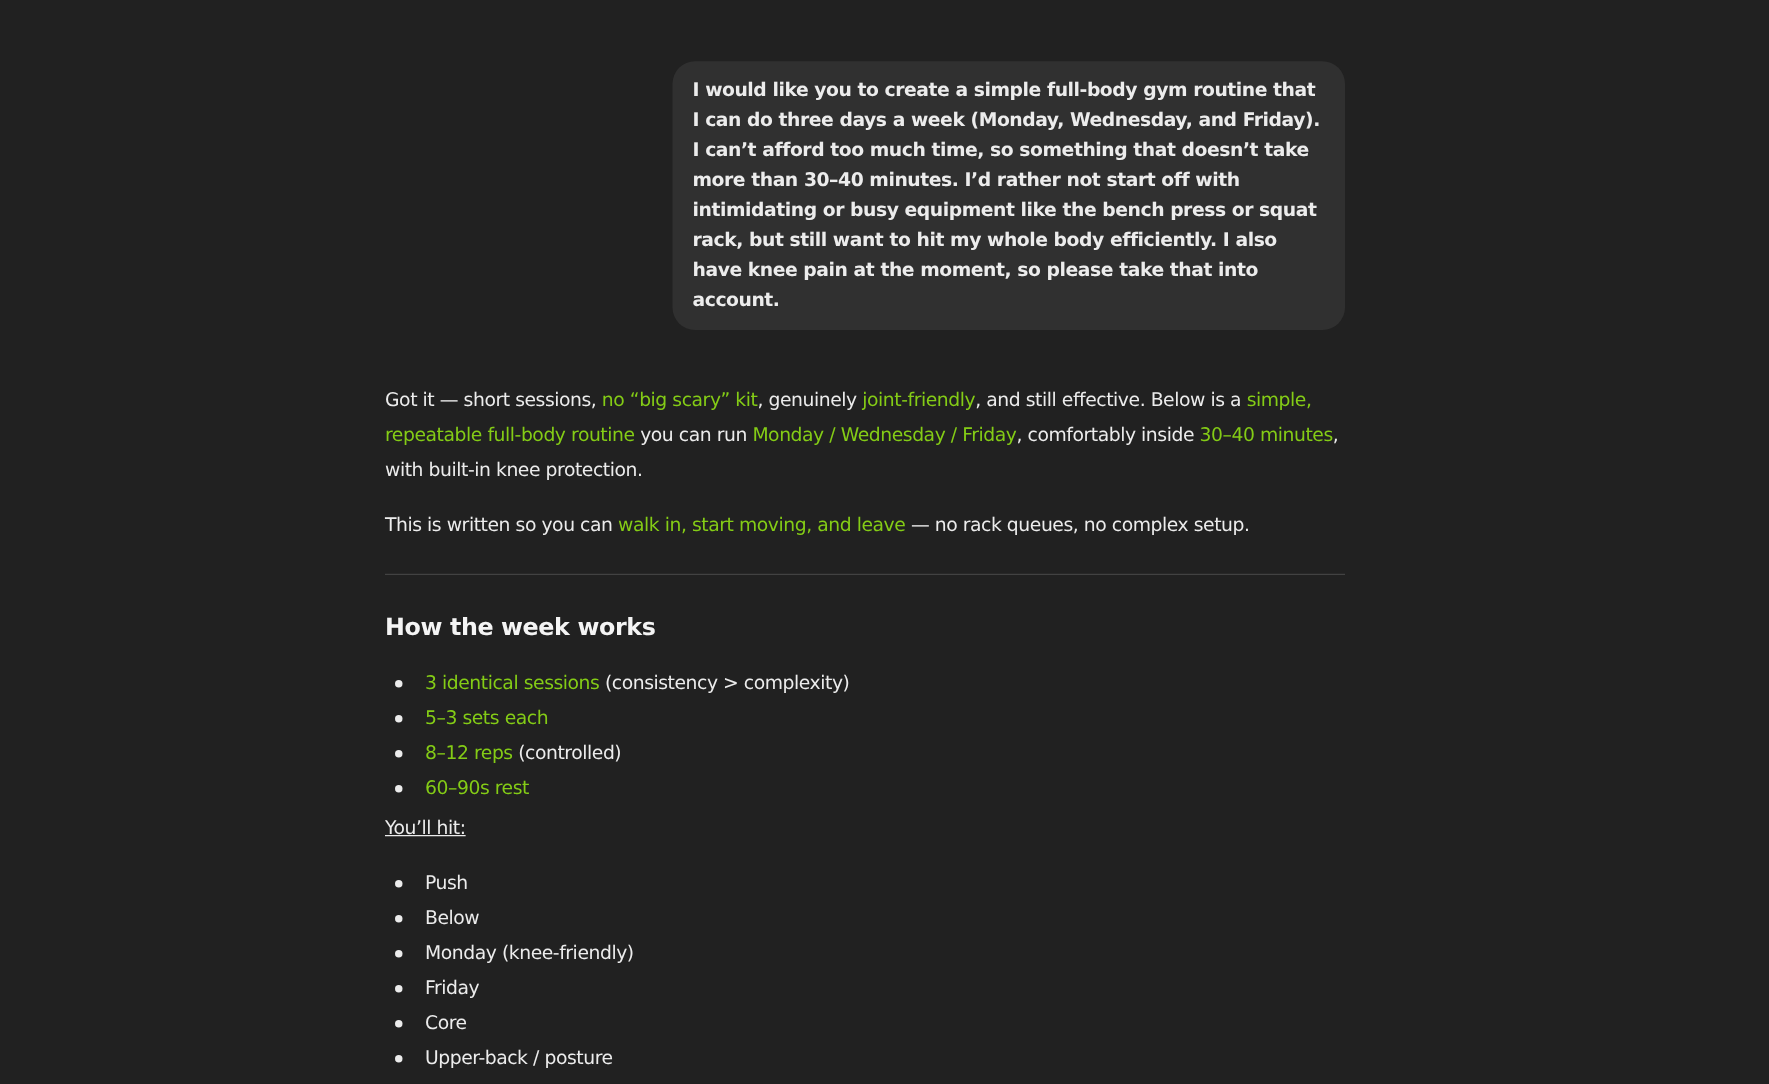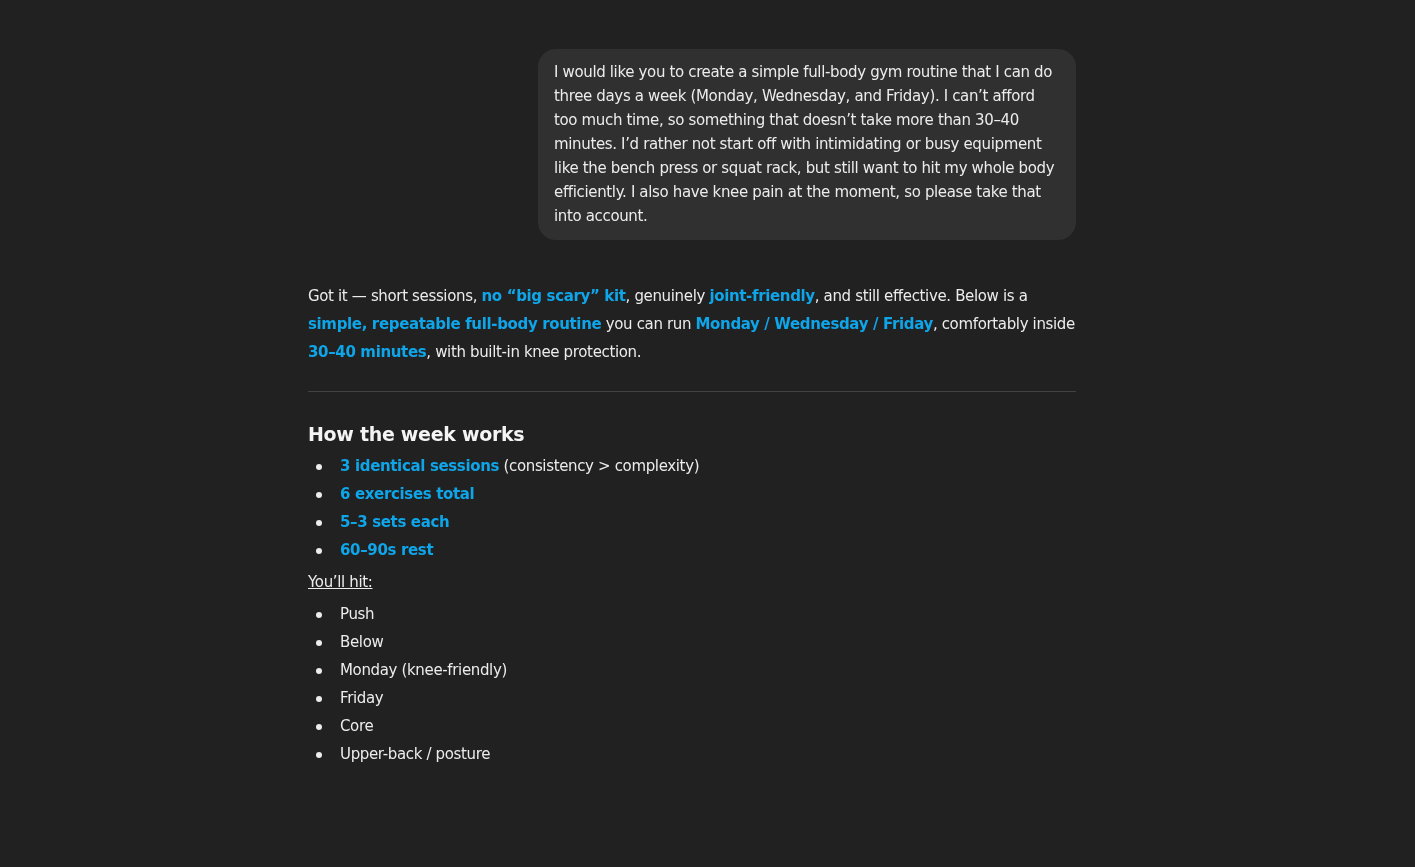--- a/index.html
+++ b/index.html
@@ -28,52 +28,53 @@
     }
     .user-bubble {
       background: #303030;
       border-radius: 18px;
       width: 506px;
       padding: 11px 16px 12px 16px;
       font-size: 15px;
       line-height: 24px;
       color: #ececec;
       letter-spacing: -0.35px;
+      font-weight: bold;
     }
     .assistant {
       margin-top: 42px;
       font-size: 15px;
       line-height: 28px;
       color: #ececec;
       letter-spacing: -0.35px;
     }
     .assistant p {
       margin: 0 0 16px 0;
     }
     .assistant b {
-      font-weight: 700;
-      color: #0ea5e9;
+      font-weight: 400;
+      color: #84cc16;
     }
     .divider {
       border: none;
       border-top: 1px solid #424242;
       margin: 25px 0 28px 0;
       height: 0;
     }
     .section-title {
       font-size: 19px;
       font-weight: 600;
       line-height: 28px;
       margin: 0 0 0 0;
       color: #f4f4f4;
       letter-spacing: -0.3px;
     }
     ul.bullets {
       list-style: none;
-      margin: 4px 0 4px 0;
+      margin: 16px 0 4px 0;
       padding: 0;
     }
     ul.bullets li {
       position: relative;
       padding-left: 32px;
       line-height: 28px;
     }
     ul.bullets li .dot {
       position: absolute;
       left: 8px;
@@ -98,28 +99,31 @@
     <div class="user-bubble">
       <span>I would like you to create a simple full-body gym routine that I can do three days a week (Monday, Wednesday, and Friday). I can’t afford too much time, so something that doesn’t take more than 30–40 minutes. I’d rather not start off with intimidating or busy equipment like the bench press or squat rack, but still want to hit my whole body efficiently. I also have knee pain at the moment, so please take that into account.</span>
     </div>
   </div>
 
   <div class="assistant">
     <p>
       <span>Got it — short sessions, </span><b>no “big scary” kit</b><span>, genuinely </span><b>joint-friendly</b><span>, and still effective. Below is a </span><b>simple, repeatable full-body routine</b><span> you can run </span><b>Monday / Wednesday / Friday</b><span>, comfortably inside </span><b>30–40 minutes</b><span>, with built-in knee protection.</span>
     </p>
 
+    <p>
+      <span>This is written so you can </span><b>walk in, start moving, and leave</b><span> — no rack queues, no complex setup.</span>
+    </p>
 
     <hr class="divider">
 
     <h3 class="section-title">How the week works</h3>
     <ul class="bullets">
       <li><span class="dot"></span><b>3 identical sessions</b><span> (consistency &gt; complexity)</span></li>
-      <li><span class="dot"></span><b>6 exercises total</b><span></span></li>
       <li><span class="dot"></span><b>5–3 sets each</b><span></span></li>
+      <li><span class="dot"></span><b>8–12 reps</b><span> (controlled)</span></li>
       <li><span class="dot"></span><b>60–90s rest</b><span></span></li>
     </ul>
 
     <div class="label-line">You’ll hit:</div>
     <ul class="bullets">
       <li><span class="dot"></span><span>Push</span></li>
       <li><span class="dot"></span><span>Below</span></li>
       <li><span class="dot"></span><span>Monday (knee-friendly)</span></li>
       <li><span class="dot"></span><span>Friday</span></li>
       <li><span class="dot"></span><span>Core</span></li>

